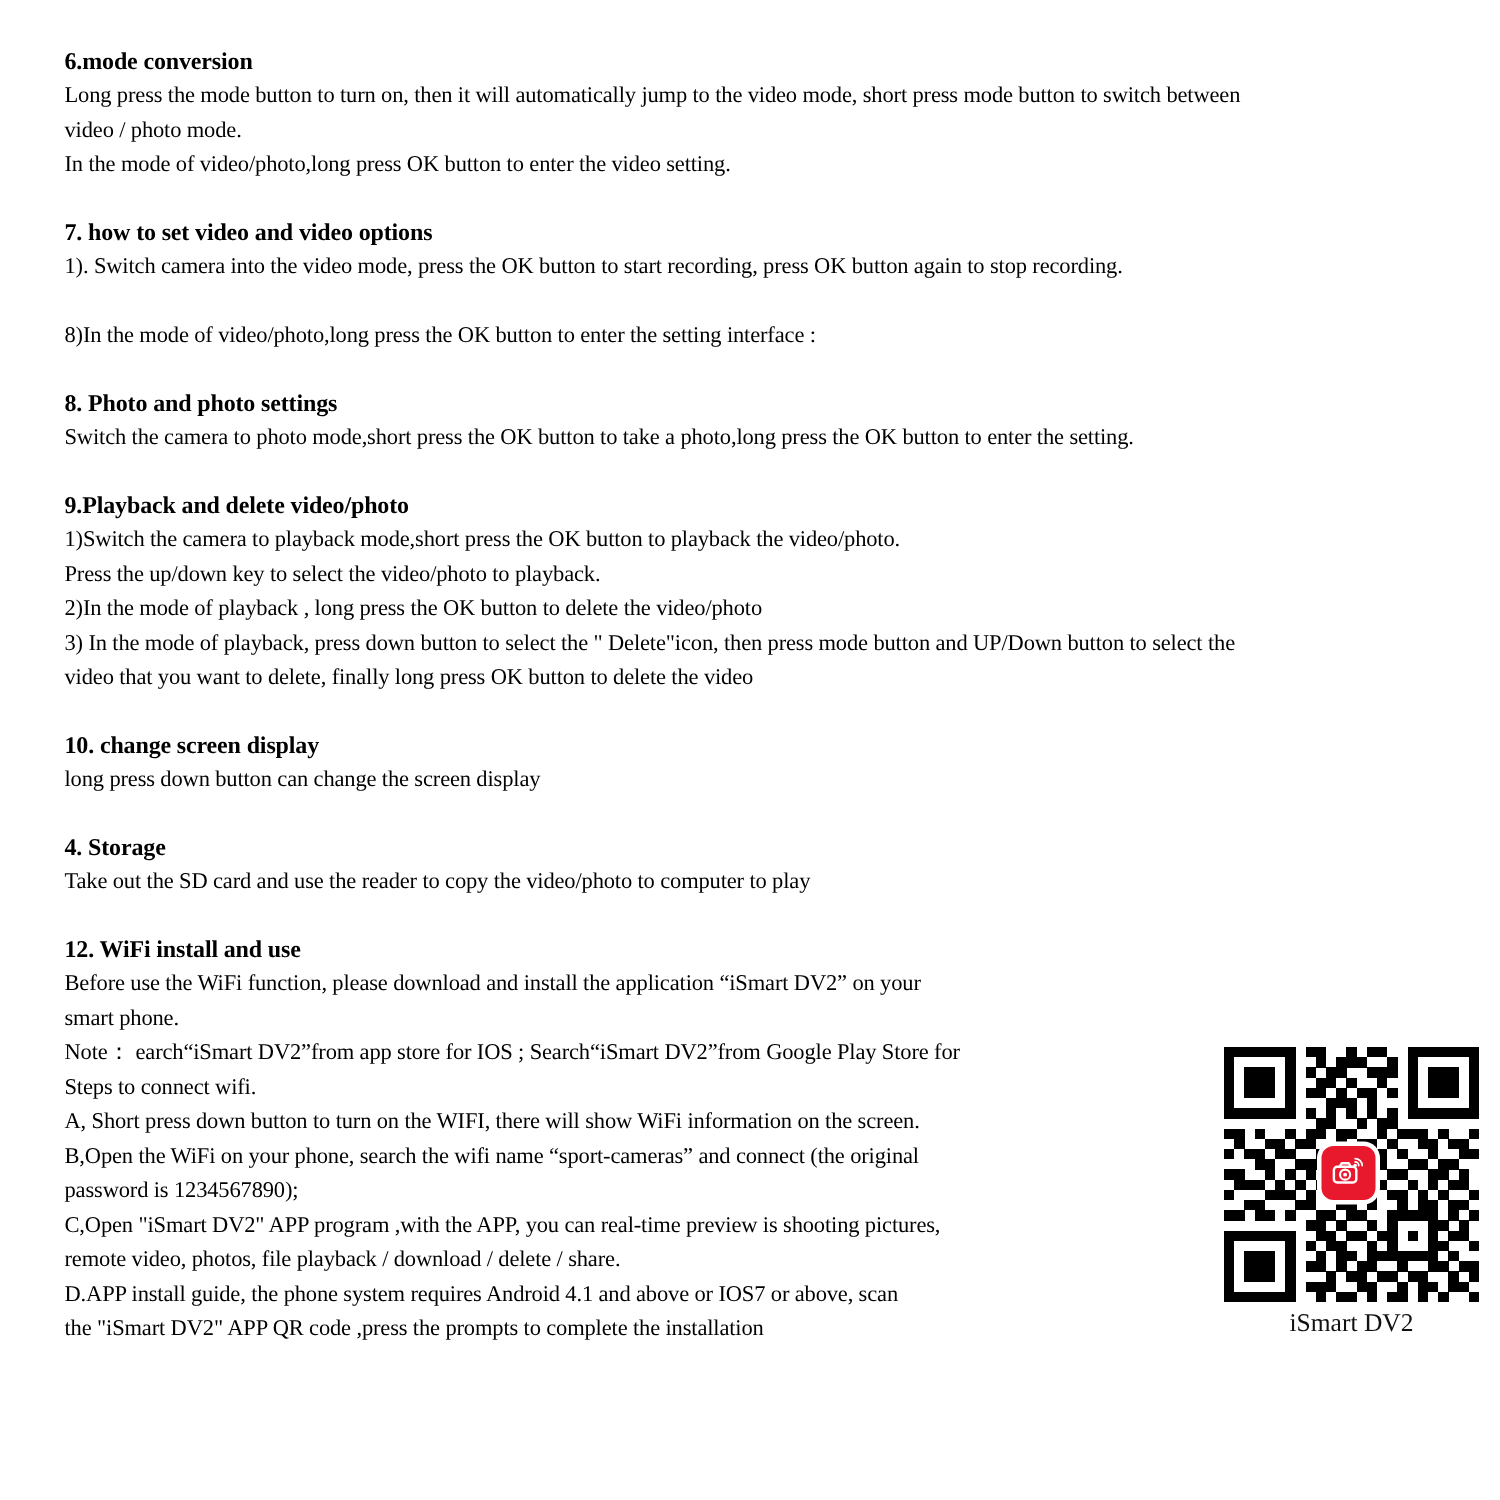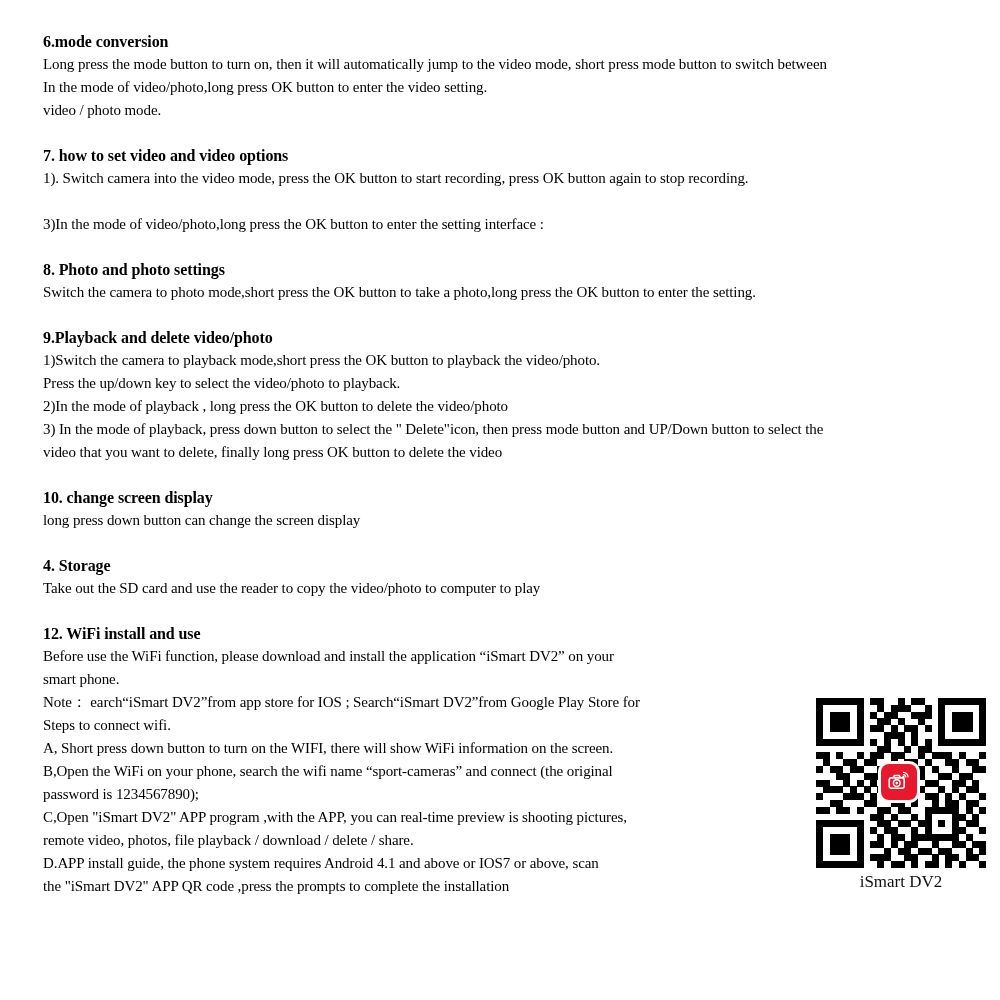--- a/index.html
+++ b/index.html
@@ -67,28 +67,28 @@
   }
 </style>
 </head>
 <body>
 
 <div class="page">
   <div id="sections">
       <div class="section">
         <div class="heading">6.mode conversion</div>
         <div class="line">Long press the mode button to turn on, then it will automatically jump to the video mode, short press mode button to switch between</div>
+        <div class="line">video / photo mode.</div>
         <div class="line">In the mode of video/photo,long press OK button to enter the video setting.</div>
-        <div class="line">video / photo mode.</div>
       </div>
       <div class="section">
         <div class="heading">7. how to set video and video options</div>
         <div class="line">1). Switch camera into the video mode, press the OK button to start recording, press OK button again to stop recording.</div>
         <div class="line">&nbsp;</div>
-        <div class="line">3)In the mode of video/photo,long press the OK button to enter the setting interface :</div>
+        <div class="line">8)In the mode of video/photo,long press the OK button to enter the setting interface :</div>
       </div>
       <div class="section">
         <div class="heading">8. Photo and photo settings</div>
         <div class="line">Switch the camera to photo mode,short press the OK button to take a photo,long press the OK button to enter the setting.</div>
       </div>
       <div class="section">
         <div class="heading">9.Playback and delete video/photo</div>
         <div class="line">1)Switch the camera to playback mode,short press the OK button to playback the video/photo.</div>
         <div class="line">Press the up/down key to select the video/photo to playback.</div>
         <div class="line">2)In the mode of playback , long press the OK button to delete the video/photo</div>

